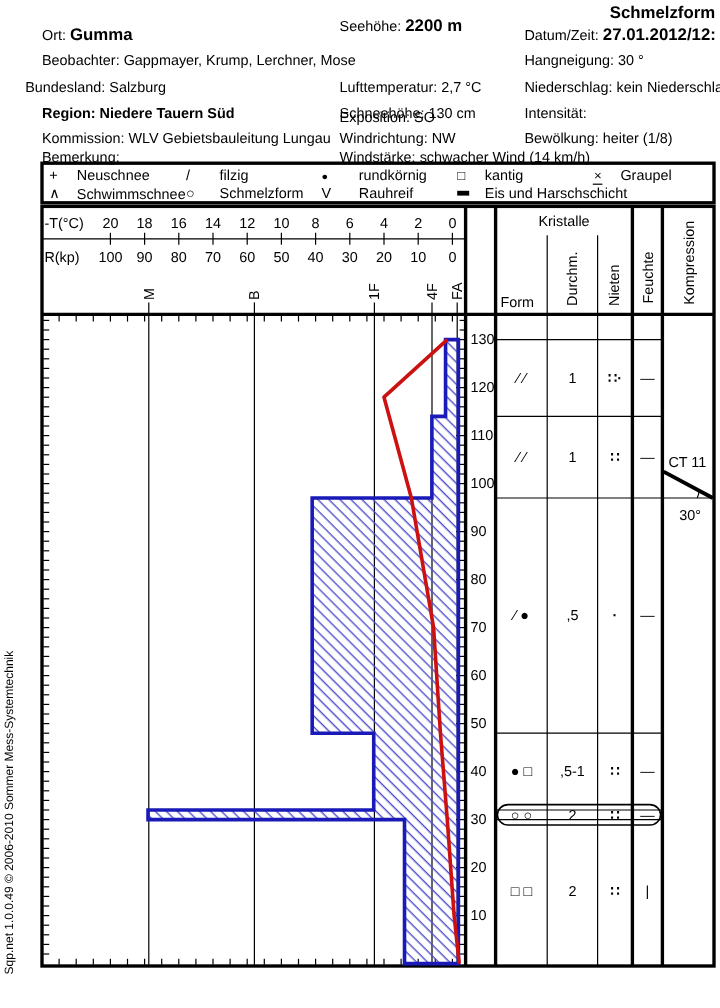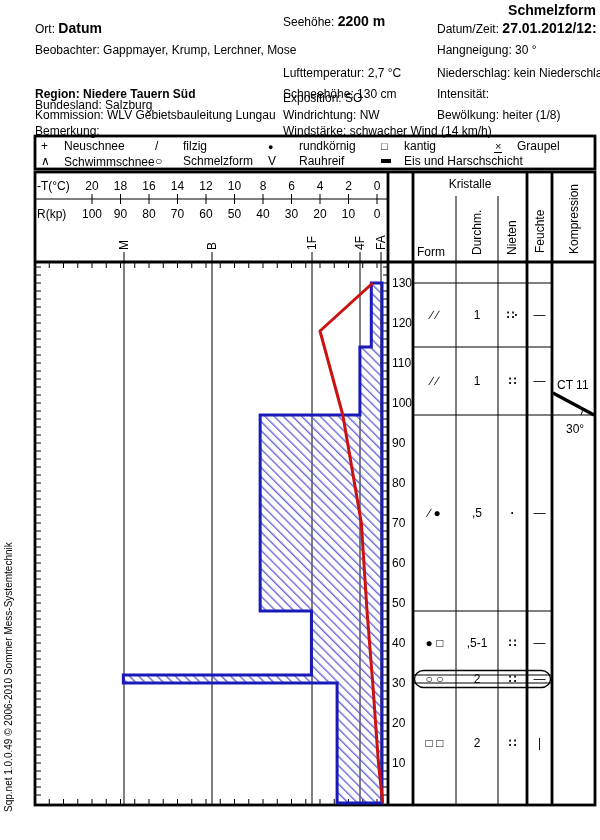--- a/index.html
+++ b/index.html
@@ -342,23 +342,23 @@
       <g>
         <text x="557" y="389" font-size="12">CT 11</text>
         <line x1="552" y1="415" x2="595" y2="415" stroke="#000" stroke-width="1"></line>
         <line x1="553" y1="393" x2="594" y2="415" stroke="#000" stroke-width="3.2"></line>
         <path d="M 581 415 A 14 14 0 0 0 582.6 408.6" fill="none" stroke="#000" stroke-width="1"></path>
         <text x="566" y="433" font-size="12">30°</text>
       </g>
     </svg>
   <div id="title">Schmelzform</div>
   <div id="header">
-      <div class="hfield" style="left: 35px; top: 20px;"><span class="lbl">Ort: </span><span class="val bv">Datum</span></div>
+      <div class="hfield" style="left: 35px; top: 20px;"><span class="lbl">Ort: </span><span class="val bv">Gumma</span></div>
       <div class="hfield" style="left: 35px; top: 43px;"><span class="lbl">Beobachter: </span><span class="val">Gappmayer, Krump, Lerchner, Mose</span></div>
-      <div class="hfield" style="left: 35px; top: 66px; margin-top: 32px;"><span class="lbl">Bundesland: </span><span class="val">Salzburg</span></div>
+      <div class="hfield" style="left: 21px; top: 66px;"><span class="lbl">Bundesland: </span><span class="val">Salzburg</span></div>
       <div class="hfield" style="left: 35px; top: 87px; font-weight: bold;"><span class="lbl">Region: </span><span class="val">Niedere Tauern Süd</span></div>
       <div class="hfield" style="left: 35px; top: 108px;"><span class="lbl">Kommission: </span><span class="val">WLV Gebietsbauleitung Lungau</span></div>
       <div class="hfield" style="left: 35px; top: 124px;"><span class="lbl">Bemerkung: </span><span class="val"></span></div>
       <div class="hfield" style="left: 283px; top: 13px;"><span class="lbl">Seehöhe: </span><span class="val bv">2200 m</span></div>
       <div class="hfield" style="left: 283px; top: 43px; margin-top: 48px;"><span class="lbl">Exposition: </span><span class="val">SO</span></div>
       <div class="hfield" style="left: 283px; top: 66px;"><span class="lbl">Lufttemperatur: </span><span class="val">2,7 °C</span></div>
       <div class="hfield" style="left: 283px; top: 87px;"><span class="lbl">Schneehöhe: </span><span class="val">130 cm</span></div>
       <div class="hfield" style="left: 283px; top: 108px;"><span class="lbl">Windrichtung: </span><span class="val">NW</span></div>
       <div class="hfield" style="left: 283px; top: 124px;"><span class="lbl">Windstärke: </span><span class="val">schwacher Wind (14 km/h)</span></div>
       <div class="hfield" style="left: 437px; top: 20px;"><span class="lbl">Datum/Zeit: </span><span class="val bv">27.01.2012/12:</span></div>

